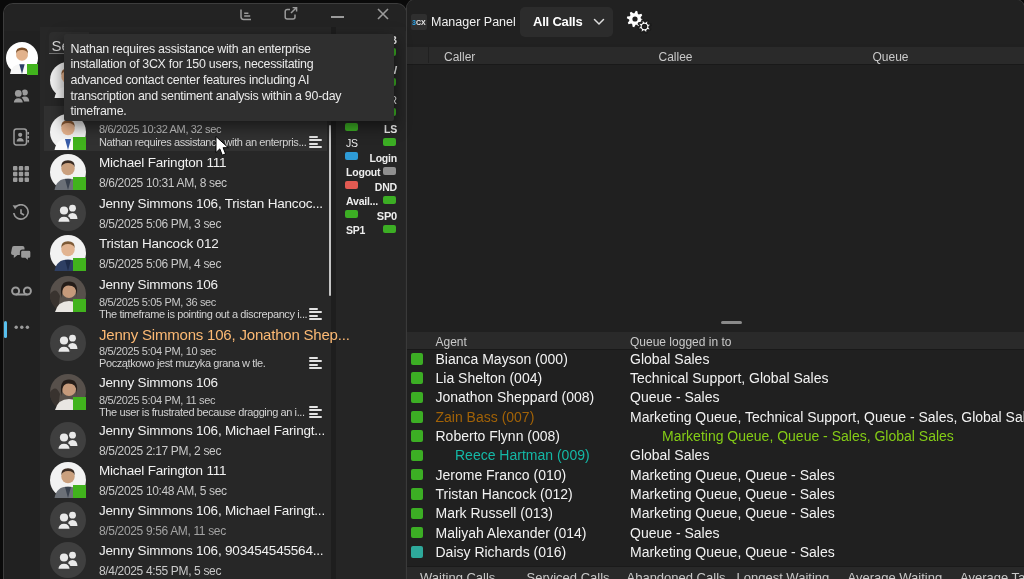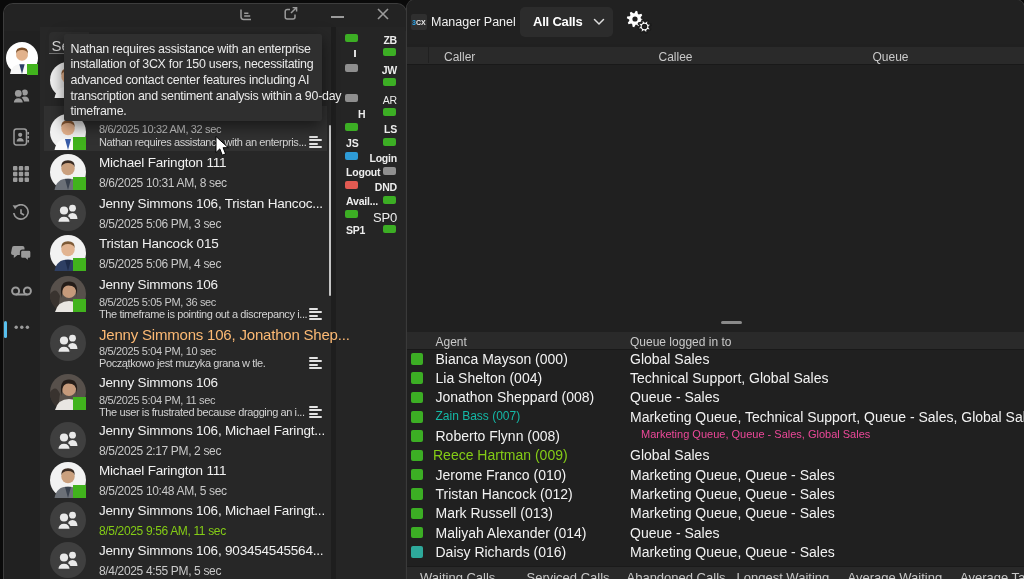--- a/index.html
+++ b/index.html
@@ -125,21 +125,21 @@
 <div class="abs" style="left:99px;top:196px;font-size:13.5px;letter-spacing:-0.2px;color:#f1f1f1;white-space:nowrap;z-index:2">Jenny Simmons 106, Tristan Hancoc...</div>
 <div class="abs" style="left:99px;top:216.5px;font-size:12px;letter-spacing:-0.35px;color:#c9c9c9;white-space:nowrap;z-index:2">8/5/2025 5:06 PM, 3 sec</div>
 <svg style="position:absolute;left:50px;top:235px;z-index:2" width="36" height="36" viewBox="0 0 36 36">
     <circle cx="18" cy="18" r="18" fill="#f2f2f2"></circle>
     <path d="M4.5,36 Q6.5,24.5 18,24.5 Q29.5,24.5 31.5,36 Z" fill="#2e3f63"></path>
     <path d="M15,25 L18,36 L21,25 Z" fill="#1d2b49"></path>
     <circle cx="18" cy="14.5" r="6.7" fill="#e2b491"></circle>
     <path d="M11.2,13.5 Q10.8,6.3 18,6.3 Q25.2,6.3 24.8,13.5 Q23.6,9 18,9 Q12.4,9 11.2,13.5 Z" fill="#7d5a36"></path>
   </svg>
 <div style="position:absolute;left:73px;top:258px;width:13px;height:13px;background:#41b31d;z-index:3"></div>
-<div class="abs" style="left:99px;top:236px;font-size:13.5px;letter-spacing:-0.2px;color:#f1f1f1;white-space:nowrap;z-index:2">Tristan Hancock 015</div>
+<div class="abs" style="left:99px;top:236px;font-size:13.5px;letter-spacing:-0.2px;color:#f1f1f1;white-space:nowrap;z-index:2">Tristan Hancock 012</div>
 <div class="abs" style="left:99px;top:256.5px;font-size:12px;letter-spacing:-0.35px;color:#c9c9c9;white-space:nowrap;z-index:2">8/5/2025 5:06 PM, 4 sec</div>
 <svg style="position:absolute;left:50px;top:276px;z-index:2" width="36" height="36" viewBox="0 0 36 36">
     <circle cx="18" cy="18" r="18" fill="#57504b"></circle>
     <path d="M0,18 Q6,10 10,20 L8,34 Q2,30 0,22 Z" fill="#39332f"></path>
     <path d="M5,36 Q8,25 19,25 Q30,25 33,36 Z" fill="#e9e6e2"></path>
     <circle cx="19" cy="15" r="7" fill="#c69a7b"></circle>
     <path d="M11,17 Q10,5.5 19,5.5 Q28,5.5 27,17 L26,22 Q28,12 22,10 Q15,8 13,13 Q12,15 12,22 Z" fill="#241c18"></path>
   </svg>
 <div style="position:absolute;left:73px;top:299px;width:13px;height:13px;background:#41b31d;z-index:3"></div>
 <div class="abs" style="left:99px;top:277px;font-size:13.5px;letter-spacing:-0.2px;color:#f1f1f1;white-space:nowrap;z-index:2">Jenny Simmons 106</div>
@@ -207,60 +207,60 @@
 <div class="abs" style="left:99px;top:483.5px;font-size:12px;letter-spacing:-0.35px;color:#c9c9c9;white-space:nowrap;z-index:2">8/5/2025 10:48 AM, 5 sec</div>
 <svg style="position:absolute;left:50px;top:502px;z-index:2" width="36" height="36" viewBox="0 0 36 36">
     <circle cx="18" cy="18" r="18" fill="#3f3f3f"></circle>
     <circle cx="22.5" cy="13.2" r="3.4" fill="#e9e9e9"></circle>
     <path d="M17.5,24 Q17.8,18 22.5,18 Q27.2,18 27.5,24 Z" fill="#e9e9e9"></path>
     <circle cx="14" cy="15.5" r="4.1" fill="#414141" stroke="#3f3f3f" stroke-width="2.4"></circle>
     <circle cx="14" cy="15.5" r="4.1" fill="#e9e9e9"></circle>
     <path d="M7.5,27.5 Q8,21 14,21 Q20,21 20.5,27.5 Z" fill="#e9e9e9" stroke="#3f3f3f" stroke-width="1.6"></path>
   </svg>
 <div class="abs" style="left:99px;top:503px;font-size:13.5px;letter-spacing:-0.2px;color:#f1f1f1;white-space:nowrap;z-index:2">Jenny Simmons 106, Michael Faringt...</div>
-<div class="abs" style="left:99px;top:523.5px;font-size:12px;letter-spacing:-0.35px;color:#84cc16;white-space:nowrap;z-index:2">8/5/2025 9:56 AM, 11 sec</div>
+<div class="abs" style="left:99px;top:523.5px;font-size:12px;letter-spacing:-0.35px;color:#a3a3a3;white-space:nowrap;z-index:2">8/5/2025 9:56 AM, 11 sec</div>
 <svg style="position:absolute;left:50px;top:542px;z-index:2" width="36" height="36" viewBox="0 0 36 36">
     <circle cx="18" cy="18" r="18" fill="#3f3f3f"></circle>
     <circle cx="22.5" cy="13.2" r="3.4" fill="#e9e9e9"></circle>
     <path d="M17.5,24 Q17.8,18 22.5,18 Q27.2,18 27.5,24 Z" fill="#e9e9e9"></path>
     <circle cx="14" cy="15.5" r="4.1" fill="#414141" stroke="#3f3f3f" stroke-width="2.4"></circle>
     <circle cx="14" cy="15.5" r="4.1" fill="#e9e9e9"></circle>
     <path d="M7.5,27.5 Q8,21 14,21 Q20,21 20.5,27.5 Z" fill="#e9e9e9" stroke="#3f3f3f" stroke-width="1.6"></path>
   </svg>
 <div class="abs" style="left:99px;top:543px;font-size:13.5px;letter-spacing:-0.2px;color:#f1f1f1;white-space:nowrap;z-index:2">Jenny Simmons 106, 903454545564...</div>
 <div class="abs" style="left:99px;top:563.5px;font-size:12px;letter-spacing:-0.35px;color:#c9c9c9;white-space:nowrap;z-index:2">8/4/2025 4:55 PM, 5 sec</div>
 <div class="abs" style="left:328.5px;top:125px;width:2.5px;height:171px;background:#c4c4c4;border-radius:1px;z-index:2"></div>
 <div class="abs" style="left:345px;top:33.5px;width:13px;height:8px;background:#3cae24;border-radius:2px;z-index:2"></div>
 <div class="abs" style="left:345px;top:63.5px;width:13px;height:8px;background:#8f8f8f;border-radius:2px;z-index:2"></div>
 <div class="abs" style="left:345px;top:93.5px;width:13px;height:8px;background:#8f8f8f;border-radius:2px;z-index:2"></div>
 <div class="abs" style="left:345px;top:123px;width:13px;height:8px;background:#3cae24;border-radius:2px;z-index:2"></div>
 <div class="abs" style="left:345px;top:152px;width:13px;height:8px;background:#2e9bd6;border-radius:2px;z-index:2"></div>
 <div class="abs" style="left:345px;top:181px;width:13px;height:8px;background:#e25a52;border-radius:2px;z-index:2"></div>
 <div class="abs" style="left:345px;top:210px;width:13px;height:8px;background:#3cae24;border-radius:2px;z-index:2"></div>
 <div class="abs" style="left:353.5px;top:50px;width:2.5px;height:7px;background:#dddddd;z-index:2"></div>
 <div class="abs" style="left:358px;top:107.5px;font-size:10.5px;letter-spacing:-0.2px;font-weight:bold;color:#ededed;z-index:2">H</div>
-<div class="abs" style="left:346px;top:137px;font-size:10.5px;letter-spacing:-0.2px;font-weight:bold;color:#ededed;z-index:2">JS</div>
+<div class="abs" style="left:346px;top:137px;font-size:10.5px;letter-spacing:-0.2px;font-weight:normal;color:#ededed;z-index:2">JS</div>
 <div class="abs" style="left:346px;top:166px;font-size:10.5px;letter-spacing:-0.2px;font-weight:bold;color:#ededed;z-index:2">Logout</div>
 <div class="abs" style="left:346px;top:195px;font-size:10.5px;letter-spacing:-0.2px;font-weight:bold;color:#ededed;z-index:2">Avail...</div>
 <div class="abs" style="left:346px;top:223.5px;font-size:10.5px;letter-spacing:-0.2px;font-weight:bold;color:#ededed;z-index:2">SP1</div>
 <div class="abs" style="right:627px;top:33.5px;font-size:10.5px;letter-spacing:-0.2px;font-weight:bold;color:#ededed;z-index:2">ZB</div>
 <div class="abs" style="right:627px;top:63.5px;font-size:10.5px;letter-spacing:-0.2px;font-weight:bold;color:#ededed;z-index:2">JW</div>
 <div class="abs" style="right:627px;top:93.5px;font-size:10.5px;letter-spacing:-0.2px;font-weight:normal;color:#ededed;z-index:2">AR</div>
 <div class="abs" style="right:627px;top:123px;font-size:10.5px;letter-spacing:-0.2px;font-weight:bold;color:#ededed;z-index:2">LS</div>
 <div class="abs" style="right:627px;top:151.5px;font-size:10.5px;letter-spacing:-0.2px;font-weight:bold;color:#ededed;z-index:2">Login</div>
 <div class="abs" style="right:627px;top:180.5px;font-size:10.5px;letter-spacing:-0.2px;font-weight:bold;color:#ededed;z-index:2">DND</div>
-<div class="abs" style="right:627px;top:209.5px;font-size:13px;letter-spacing:-0.2px;font-weight:normal;color:#ededed;z-index:2">SP0</div>
+<div class="abs" style="right:627px;top:209.5px;font-size:11px;letter-spacing:-0.2px;font-weight:bold;color:#ededed;z-index:2">SP0</div>
 <div class="abs" style="left:382.5px;top:47.5px;width:13px;height:8px;background:#3cae24;border-radius:2px;z-index:2"></div>
 <div class="abs" style="left:382.5px;top:77.5px;width:13px;height:8px;background:#3cae24;border-radius:2px;z-index:2"></div>
 <div class="abs" style="left:382.5px;top:107.5px;width:13px;height:8px;background:#3cae24;border-radius:2px;z-index:2"></div>
 <div class="abs" style="left:382.5px;top:137.5px;width:13px;height:8px;background:#3cae24;border-radius:2px;z-index:2"></div>
 <div class="abs" style="left:382.5px;top:166.5px;width:13px;height:8px;background:#8f8f8f;border-radius:2px;z-index:2"></div>
 <div class="abs" style="left:382.5px;top:195.5px;width:13px;height:8px;background:#3cae24;border-radius:2px;z-index:2"></div>
 <div class="abs" style="left:382.5px;top:224.5px;width:13px;height:8px;background:#3cae24;border-radius:2px;z-index:2"></div>
-<div class="abs" style="left:63.5px;top:34px;width:258px;height:87px;background:#2f2f2f;z-index:10;box-shadow:0 5px 16px rgba(0,0,0,0.55);border-radius:2px">
+<div class="abs" style="left:63.5px;top:34px;width:330px;height:87px;background:#2f2f2f;z-index:10;box-shadow:0 5px 16px rgba(0,0,0,0.55);border-radius:2px">
 <div style="position:absolute;left:7px;top:7.5px;font-size:12.4px;letter-spacing:-0.25px;line-height:15.7px;color:#eaeaea;white-space:nowrap">Nathan requires assistance with an enterprise<br>installation of 3CX for 150 users, necessitating<br>advanced contact center features including AI<br>transcription and sentiment analysis within a 90-day<br>timeframe.</div>
 </div>
 <svg class="abs" style="left:215px;top:135.5px;z-index:20" width="17" height="22" viewBox="0 0 17 22">
 <path d="M1,0.5 L1,16.5 L4.8,12.9 L7.3,19.2 L10.6,17.8 L8.1,11.7 L13.3,11.7 Z" fill="#ffffff" stroke="#000000" stroke-width="1"></path>
 </svg>
 <div class="abs" style="left:406.5px;top:0;width:617.5px;height:579px;background:#202020;border-radius:8px 8px 0 0;box-shadow:0 0 0 1px #3a3a3a"></div>
 <div class="abs" style="left:407px;top:0;width:617px;height:44px;background:#212121;border-radius:8px 8px 0 0"></div>
 <div class="abs" style="left:411px;top:14px;width:16px;height:16px;background:#2f2f2f;border-radius:2px;z-index:2"></div>
 <svg class="abs" style="left:411.5px;top:17px;z-index:3" width="15" height="10" viewBox="0 0 30 20">
 <text x="0" y="15" font-family="Liberation Sans" font-size="14" font-weight="bold" fill="#2aa3e8">3</text>
@@ -288,27 +288,27 @@
 <div class="abs" style="left:410.5px;top:353.1px;width:12px;height:11.5px;background:#3cae24;border-radius:2px;z-index:2"></div>
 <div class="abs" style="left:435.5px;top:350.8px;font-size:14px;color:#f2f2f2;white-space:nowrap;z-index:2">Bianca Mayson (000)</div>
 <div class="abs" style="left:630px;top:350.8px;font-size:14px;color:#f2f2f2;white-space:nowrap;z-index:2">Global Sales</div>
 <div class="abs" style="left:410.5px;top:372.4px;width:12px;height:11.5px;background:#3cae24;border-radius:2px;z-index:2"></div>
 <div class="abs" style="left:435.5px;top:370.1px;font-size:14px;color:#f2f2f2;white-space:nowrap;z-index:2">Lia Shelton (004)</div>
 <div class="abs" style="left:630px;top:370.1px;font-size:14px;color:#f2f2f2;white-space:nowrap;z-index:2">Technical Support, Global Sales</div>
 <div class="abs" style="left:410.5px;top:391.7px;width:12px;height:11.5px;background:#3cae24;border-radius:2px;z-index:2"></div>
 <div class="abs" style="left:435.5px;top:389.4px;font-size:14px;color:#f2f2f2;white-space:nowrap;z-index:2">Jonathon Sheppard (008)</div>
 <div class="abs" style="left:630px;top:389.4px;font-size:14px;color:#f2f2f2;white-space:nowrap;z-index:2">Queue - Sales</div>
 <div class="abs" style="left:410.5px;top:411.0px;width:12px;height:11.5px;background:#3cae24;border-radius:2px;z-index:2"></div>
-<div class="abs" style="left:435.5px;top:408.7px;font-size:12px;color:#14b8a6;white-space:nowrap;z-index:2">Zain Bass (007)</div>
+<div class="abs" style="left:435.5px;top:408.7px;font-size:14px;color:#a16207;white-space:nowrap;z-index:2">Zain Bass (007)</div>
 <div class="abs" style="left:630px;top:408.7px;font-size:14px;color:#f2f2f2;white-space:nowrap;z-index:2">Marketing Queue, Technical Support, Queue - Sales, Global Sales</div>
 <div class="abs" style="left:410.5px;top:430.2px;width:12px;height:11.5px;background:#3cae24;border-radius:2px;z-index:2"></div>
 <div class="abs" style="left:435.5px;top:428.0px;font-size:14px;color:#f2f2f2;white-space:nowrap;z-index:2">Roberto Flynn (008)</div>
-<div class="abs" style="left:641px;top:428.0px;font-size:11px;color:#ec4899;white-space:nowrap;z-index:2">Marketing Queue, Queue - Sales, Global Sales</div>
+<div class="abs" style="left:662px;top:428.0px;font-size:14px;color:#84cc16;white-space:nowrap;z-index:2">Marketing Queue, Queue - Sales, Global Sales</div>
 <div class="abs" style="left:410.5px;top:449.6px;width:12px;height:11.5px;background:#3cae24;border-radius:2px;z-index:2"></div>
-<div class="abs" style="left:433px;top:447.3px;font-size:14px;color:#84cc16;white-space:nowrap;z-index:2">Reece Hartman (009)</div>
+<div class="abs" style="left:455px;top:447.3px;font-size:14px;color:#14b8a6;white-space:nowrap;z-index:2">Reece Hartman (009)</div>
 <div class="abs" style="left:630px;top:447.3px;font-size:14px;color:#f2f2f2;white-space:nowrap;z-index:2">Global Sales</div>
 <div class="abs" style="left:410.5px;top:468.9px;width:12px;height:11.5px;background:#3cae24;border-radius:2px;z-index:2"></div>
 <div class="abs" style="left:435.5px;top:466.6px;font-size:14px;color:#f2f2f2;white-space:nowrap;z-index:2">Jerome Franco (010)</div>
 <div class="abs" style="left:630px;top:466.6px;font-size:14px;color:#f2f2f2;white-space:nowrap;z-index:2">Marketing Queue, Queue - Sales</div>
 <div class="abs" style="left:410.5px;top:488.1px;width:12px;height:11.5px;background:#3cae24;border-radius:2px;z-index:2"></div>
 <div class="abs" style="left:435.5px;top:485.9px;font-size:14px;color:#f2f2f2;white-space:nowrap;z-index:2">Tristan Hancock (012)</div>
 <div class="abs" style="left:630px;top:485.9px;font-size:14px;color:#f2f2f2;white-space:nowrap;z-index:2">Marketing Queue, Queue - Sales</div>
 <div class="abs" style="left:410.5px;top:507.5px;width:12px;height:11.5px;background:#3cae24;border-radius:2px;z-index:2"></div>
 <div class="abs" style="left:435.5px;top:505.2px;font-size:14px;color:#f2f2f2;white-space:nowrap;z-index:2">Mark Russell (013)</div>
 <div class="abs" style="left:630px;top:505.2px;font-size:14px;color:#f2f2f2;white-space:nowrap;z-index:2">Marketing Queue, Queue - Sales</div>

